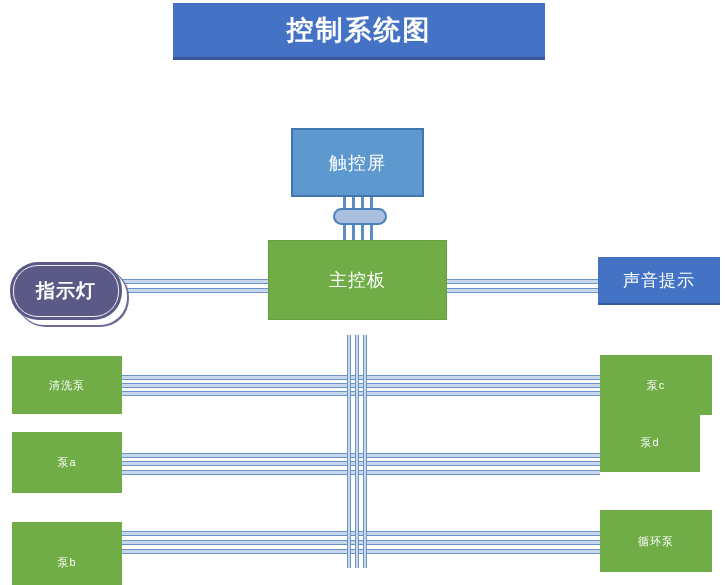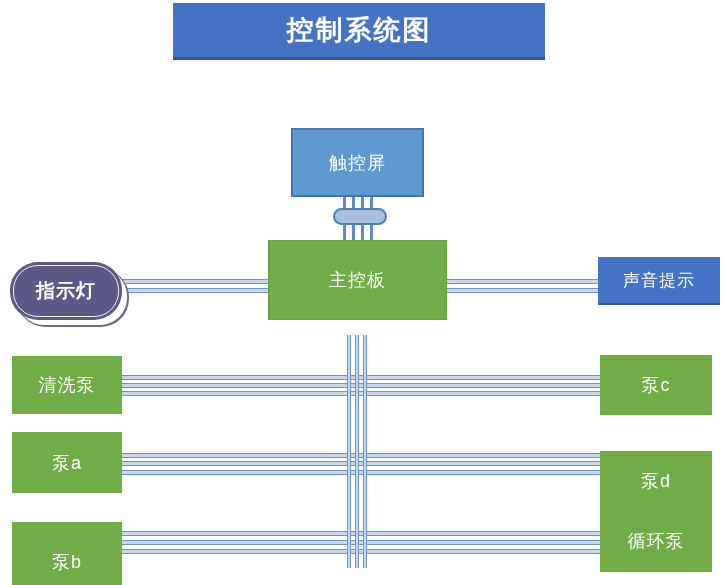--- a/index.html
+++ b/index.html
@@ -34,21 +34,21 @@
     outline:1px solid rgba(255,255,255,0.9);outline-offset:-4px;
     box-shadow:6px 6px 0 -1px #ffffff,7px 7px 0 0 #6E6C94;
     border-radius:28px;
   }
   .sound{
     left:598px;top:257px;width:122px;height:46px;
     background:#4472C4;font-size:17px;letter-spacing:1px;
     box-shadow:0 2px 0 #35589E;
   }
   .pump{
-    width:110px;background:#70AD47;font-size:18px;letter-spacing:1px;
+    width:110px;background:#70AD47;font-size:11px;letter-spacing:1px;
   }
   .wire-h{
     position:absolute;height:5px;box-sizing:border-box;
     border-top:1px solid #6B93C8;border-bottom:1px solid #6B93C8;background:#C7D8EC;
   }
   .wire-v{
     position:absolute;width:4px;box-sizing:border-box;
     border-left:1px solid #6B93C8;border-right:1px solid #6B93C8;background:#C7D8EC;
   }
   .pin{
@@ -102,16 +102,16 @@
 
   <div class="box indicator">指示灯</div>
 
   <div class="box sound">声音提示</div>
 
   <div class="box pump" style="left:12px;top:356px;height:58px;">清洗泵</div>
   <div class="box pump" style="left:12px;top:432px;height:61px;">泵a</div>
   <div class="box pump" style="left:12px;top:522px;height:80px;">泵b</div>
 
   <div class="box pump" style="left:600px;top:355px;height:60px;width:112px;">泵c</div>
-  <div class="box pump" style="left:600px;top:451px;height:60px;width:112px;">泵d</div>
+  <div class="box pump" style="left:600px;top:412px;height:60px;width:100px;">泵d</div>
   <div class="box pump" style="left:600px;top:510px;height:62px;width:112px;">循环泵</div>
 
 </div>
 
 </body></html>

